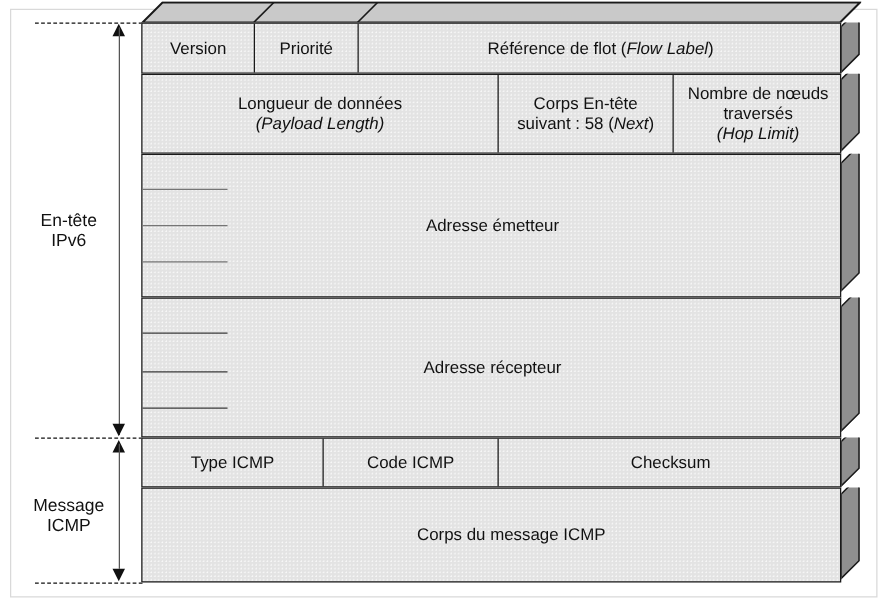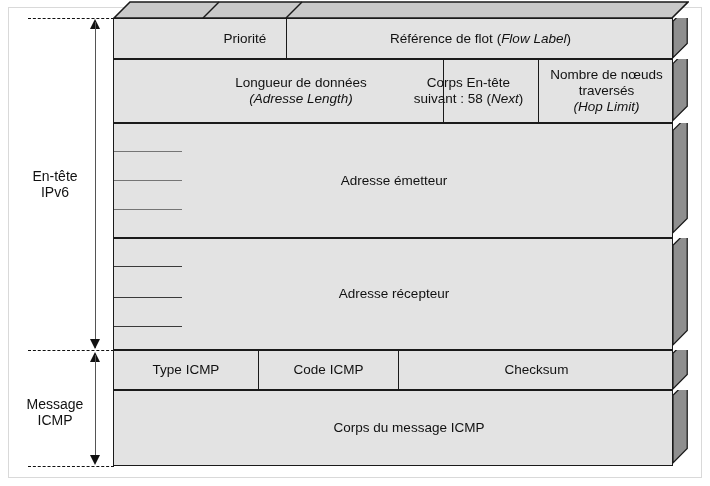--- a/index.html
+++ b/index.html
@@ -107,37 +107,40 @@
 
   <div class="stack">
 
     <svg class="topface-line" width="576" height="18" viewBox="0 0 576 18" style="left:0;top:-17px;width:576px;height:18px;">
       <polygon points="1,17 17,1 575,1 559,17" fill="#c9c9c9" stroke="#1a1a1a" stroke-width="1.6"></polygon>
       <line x1="90" y1="17" x2="106" y2="1" stroke="#1a1a1a" stroke-width="1.4"></line>
       <line x1="173" y1="17" x2="189" y2="1" stroke="#1a1a1a" stroke-width="1.4"></line>
     </svg>
 
     <div class="row" style="top:0;height:41px;">
+      <div class="cell divr" style="left:0;width:90px;">
+          <span>Version</span>
+        </div>
       <div class="cell divr" style="left:90px;width:83px;">
           <span>Priorité</span>
         </div>
       <div class="cell" style="left:173px;width:387px;">
         <span>Référence de flot (</span>
           <i>Flow Label</i>
           <span>)</span>
       </div>
     </div>
     <svg class="side-outline" style="top:0;height:58px;" width="18" height="58" viewBox="0 0 18 58">
       <polygon points="0,0 16,-16 16,25 0,41" fill="#8f8f8f" stroke="#1a1a1a" stroke-width="1.4"></polygon>
     </svg>
 
     <div class="row" style="top:41px;height:64px;">
-      <div class="cell divr" style="left:0;width:285px;flex-direction:column;margin-left:45px;">
+      <div class="cell divr" style="left:0;width:285px;flex-direction:column;">
         <span>Longueur de données</span>
-        <i>(Adresse Length)</i>
+        <i>(Payload Length)</i>
       </div>
       <div class="cell divr" style="left:285px;width:140px;flex-direction:column;">
         <span>Corps En-tête</span>
         <span><span>suivant : 58 (</span><i>Next</i><span>)</span></span>
       </div>
       <div class="cell" style="left:425px;width:135px;flex-direction:column;">
         <span>Nombre de nœuds</span>
         <span>traversés</span>
         <i>(Hop Limit)</i>
       </div>

